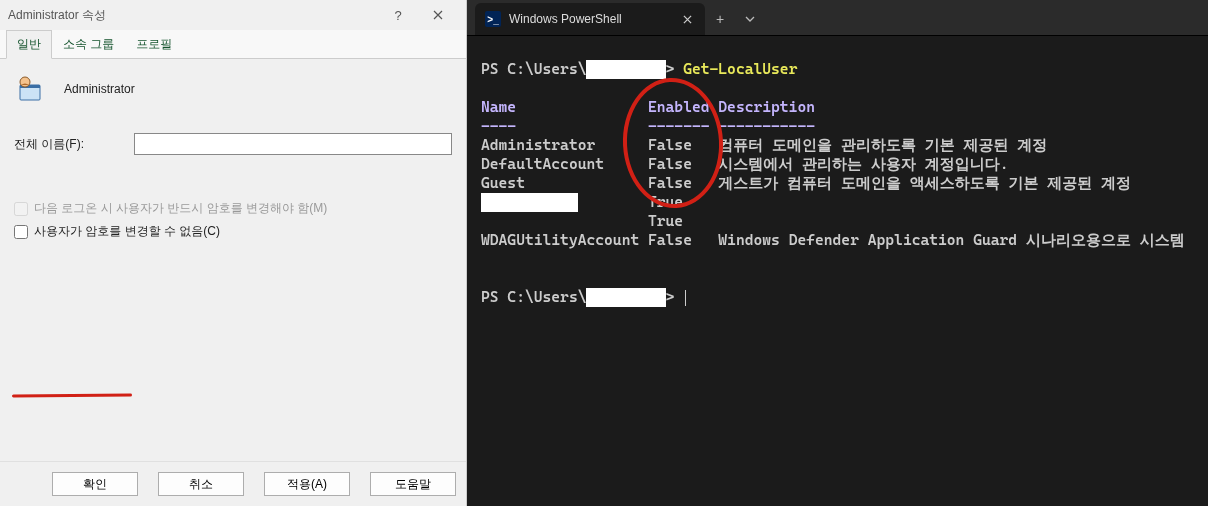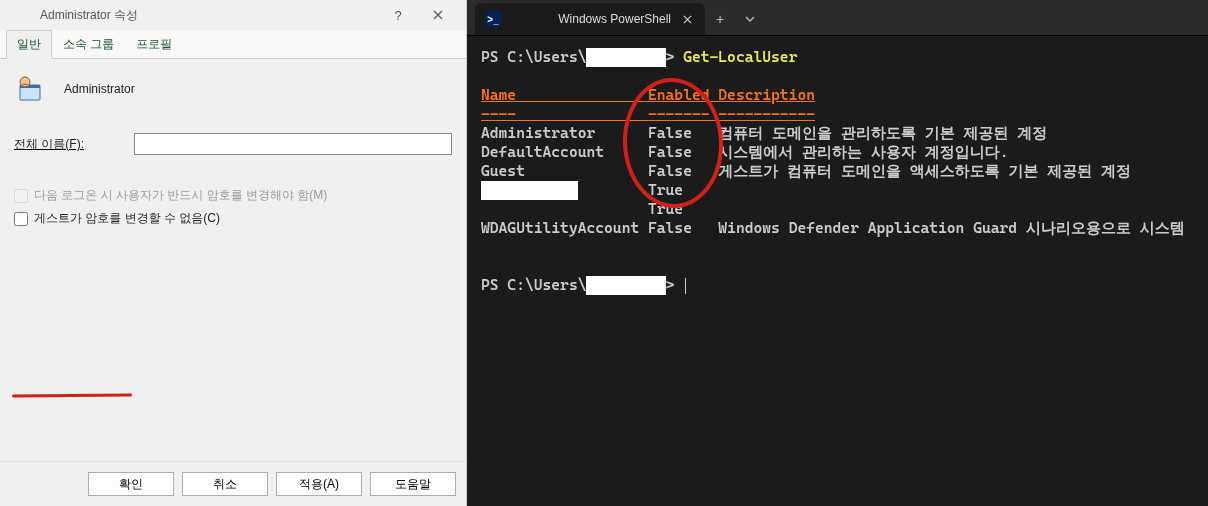--- a/index.html
+++ b/index.html
@@ -26,21 +26,21 @@
   }
   .titlebar {
     height: 30px;
     display: flex;
     align-items: center;
     padding: 0 8px;
     background: #f0f0f0;
     color: #555;
     font-size: 12px;
   }
-  .titlebar .title { flex: 1; margin-left: 32px; }
+  .titlebar .title { flex: 1; }
   .titlebar .help, .titlebar .close {
     width: 40px; height: 28px;
     display: flex; align-items: center; justify-content: center;
     color: #555; font-size: 13px;
   }
   .titlebar .close svg { width: 10px; height: 10px; }
 
   .tabs {
     display: flex;
     border-bottom: 1px solid #ccc;
@@ -73,38 +73,37 @@
   }
   .user-icon {
     width: 32px; height: 32px;
     margin-right: 18px;
   }
   .user-name { font-size: 12px; color: #222; }
 
   .form-row {
     display: flex; align-items: center;
     margin-bottom: 10px;
-    text-decoration: underline;
   }
   .form-label {
     width: 120px;
     font-size: 12px;
     color: #222;
   }
   .form-input {
     flex: 1;
     height: 22px;
     border: 1px solid #888;
     background: #fff;
     padding: 0 4px;
     font-size: 12px;
     font-family: inherit;
   }
 
-  .checks { margin-top: 32px; }
+  .checks { margin-top: 45px; }
   .check-row {
     display: flex; align-items: center;
     margin-bottom: 6px;
     font-size: 12px;
     color: #222;
   }
   .check-row input[type=checkbox] {
     width: 14px; height: 14px;
     margin-right: 6px;
     accent-color: #0067c0;
@@ -113,21 +112,21 @@
   .check-row.disabled input { opacity: .7; }
 
   .redline {
     position: absolute;
     background: #d12015;
     border-radius: 2px;
   }
 
   .button-row {
     display: flex;
-    gap: 8px;
+    gap: 20px;
     padding: 10px;
     justify-content: flex-end;
     border-top: 1px solid #e0e0e0;
   }
   .btn {
     min-width: 86px;
     height: 24px;
     background: #fdfdfd;
     border: 1px solid #adadad;
     font-size: 12px;
@@ -164,48 +163,48 @@
     gap: 8px;
     min-width: 230px;
   }
   .term-tab .ps-icon {
     width: 16px; height: 16px;
     background: #012456;
     display: flex; align-items: center; justify-content: center;
     color: #fff; font-size: 10px; font-weight: bold;
     border-radius: 2px;
   }
-  .term-tab .tab-title { flex: 1; text-align: right; }
+  .term-tab .tab-title { flex: 1; }
   .term-tab .tab-close {
     width: 16px; height: 16px;
     display: flex; align-items: center; justify-content: center;
     color: #ccc;
   }
   .term-add, .term-drop {
     color: #bbb;
     width: 30px; height: 32px;
     display: flex; align-items: center; justify-content: center;
     font-size: 14px;
   }
 
   .term-body {
     flex: 1;
-    padding: 12px 14px;
+    padding: 24px 14px;
     font-family: "Cascadia Mono", Consolas, monospace;
     font-size: 15px;
     line-height: 19px;
     color: #ccc;
     white-space: pre;
     overflow: hidden;
     position: relative;
     font-weight: 600;
   }
   .term-line { white-space: pre; }
   .cmd { color: #e8e85a; }
-  .hdr { color: #f97316; text-decoration: underline; }
+  .hdr { color: #c4b5fd; }
   .redacted {
     display: inline-block;
     background: #fff;
     color: #fff;
   }
   .cursor {
     display: inline-block;
     width: 1px; height: 16px;
     background: #ccc;
     vertical-align: middle;
@@ -260,21 +259,21 @@
         <input class="form-input" value="" style="">
       </div>
 
       <div class="checks">
         <label class="check-row disabled">
           <input type="checkbox" disabled="" style="">
           <span>다음 로그온 시 사용자가 반드시 암호를 변경해야 함(M)</span>
         </label>
         <label class="check-row">
           <input type="checkbox" style="">
-          <span>게스트가 암호를 변경할 수 없음(C)</span>
+          <span>사용자가 암호를 변경할 수 없음(C)</span>
         </label>
       </div>
 
       <div class="redline" style="left:12px; top:335px; width:120px; height:3px; transform:rotate(-0.5deg);"></div>
     </div>
 
     <div class="button-row">
       <button class="btn">확인</button>
       <button class="btn">취소</button>
       <button class="btn">적용(A)</button>

